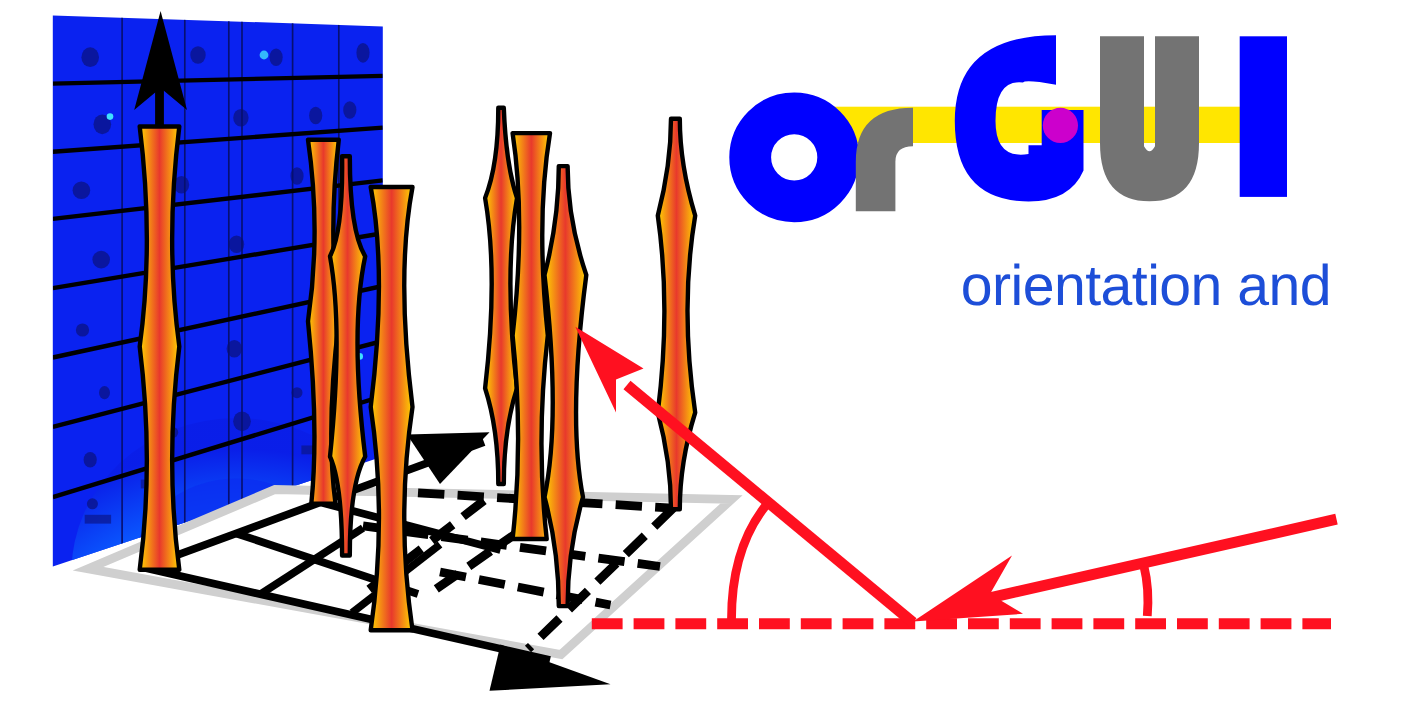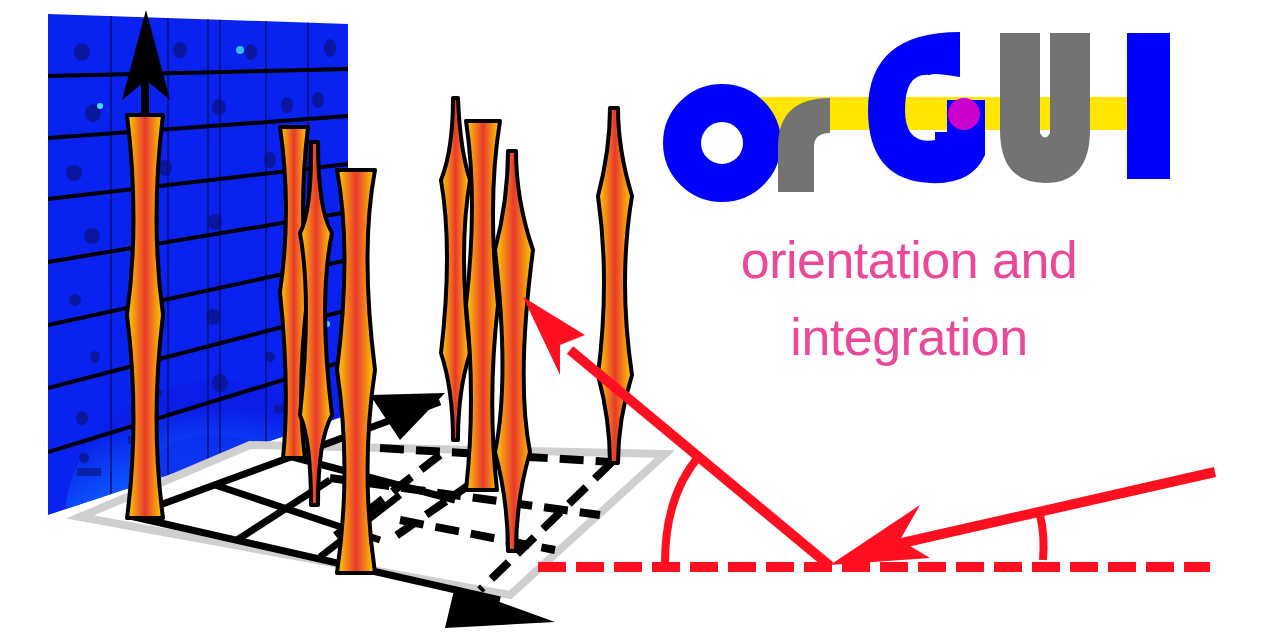--- a/index.html
+++ b/index.html
@@ -1,20 +1,20 @@
 <!DOCTYPE html>
 <html><head>
 <meta charset="utf-8">
 <style>
   html, body { margin: 0; padding: 0; background: #ffffff; }
   body { width: 1280px; height: 640px; overflow: hidden; position: relative; font-family: "Liberation Sans", sans-serif; }
   #stage { position: absolute; left: 0; top: 0; width: 1280px; height: 640px; }
   .tagline {
-    position: absolute; left: 624px; top: 222px; width: 570px;
-    text-align: center; color: #ec4899; font-family: "Liberation Sans", sans-serif;
+    position: absolute; left: 640px; top: 222px; width: 570px;
+    text-align: right; color: #1d4ed8; font-family: "Liberation Sans", sans-serif;
     font-size: 52px; line-height: 77px; letter-spacing: -0.5px;
   }
   .tagline div { white-space: nowrap; }
 </style>
 </head>
 <body>
 
 <svg id="stage" viewBox="0 0 1280 640" xmlns="http://www.w3.org/2000/svg">
   <defs>
     <linearGradient id="rodGrad" x1="0" x2="1" y1="0" y2="0">
@@ -171,14 +171,13 @@
     <path d="M1000,33 L1040,33 L1040,133 Q1045,142 1050,133 L1050,33 L1090,33 L1090,130 Q1090,183 1045,183 Q1000,183 1000,130 Z" fill="#737373"></path>
 
     <rect x="1127" y="33" width="43" height="146" fill="#0000ff"></rect>
 
     <circle cx="964" cy="114" r="16" fill="#cc00cc"></circle>
   </g>
 </svg>
 
 <div class="tagline">
   <div>orientation and</div>
-  <div>integration</div>
 </div>
 
 </body></html>

